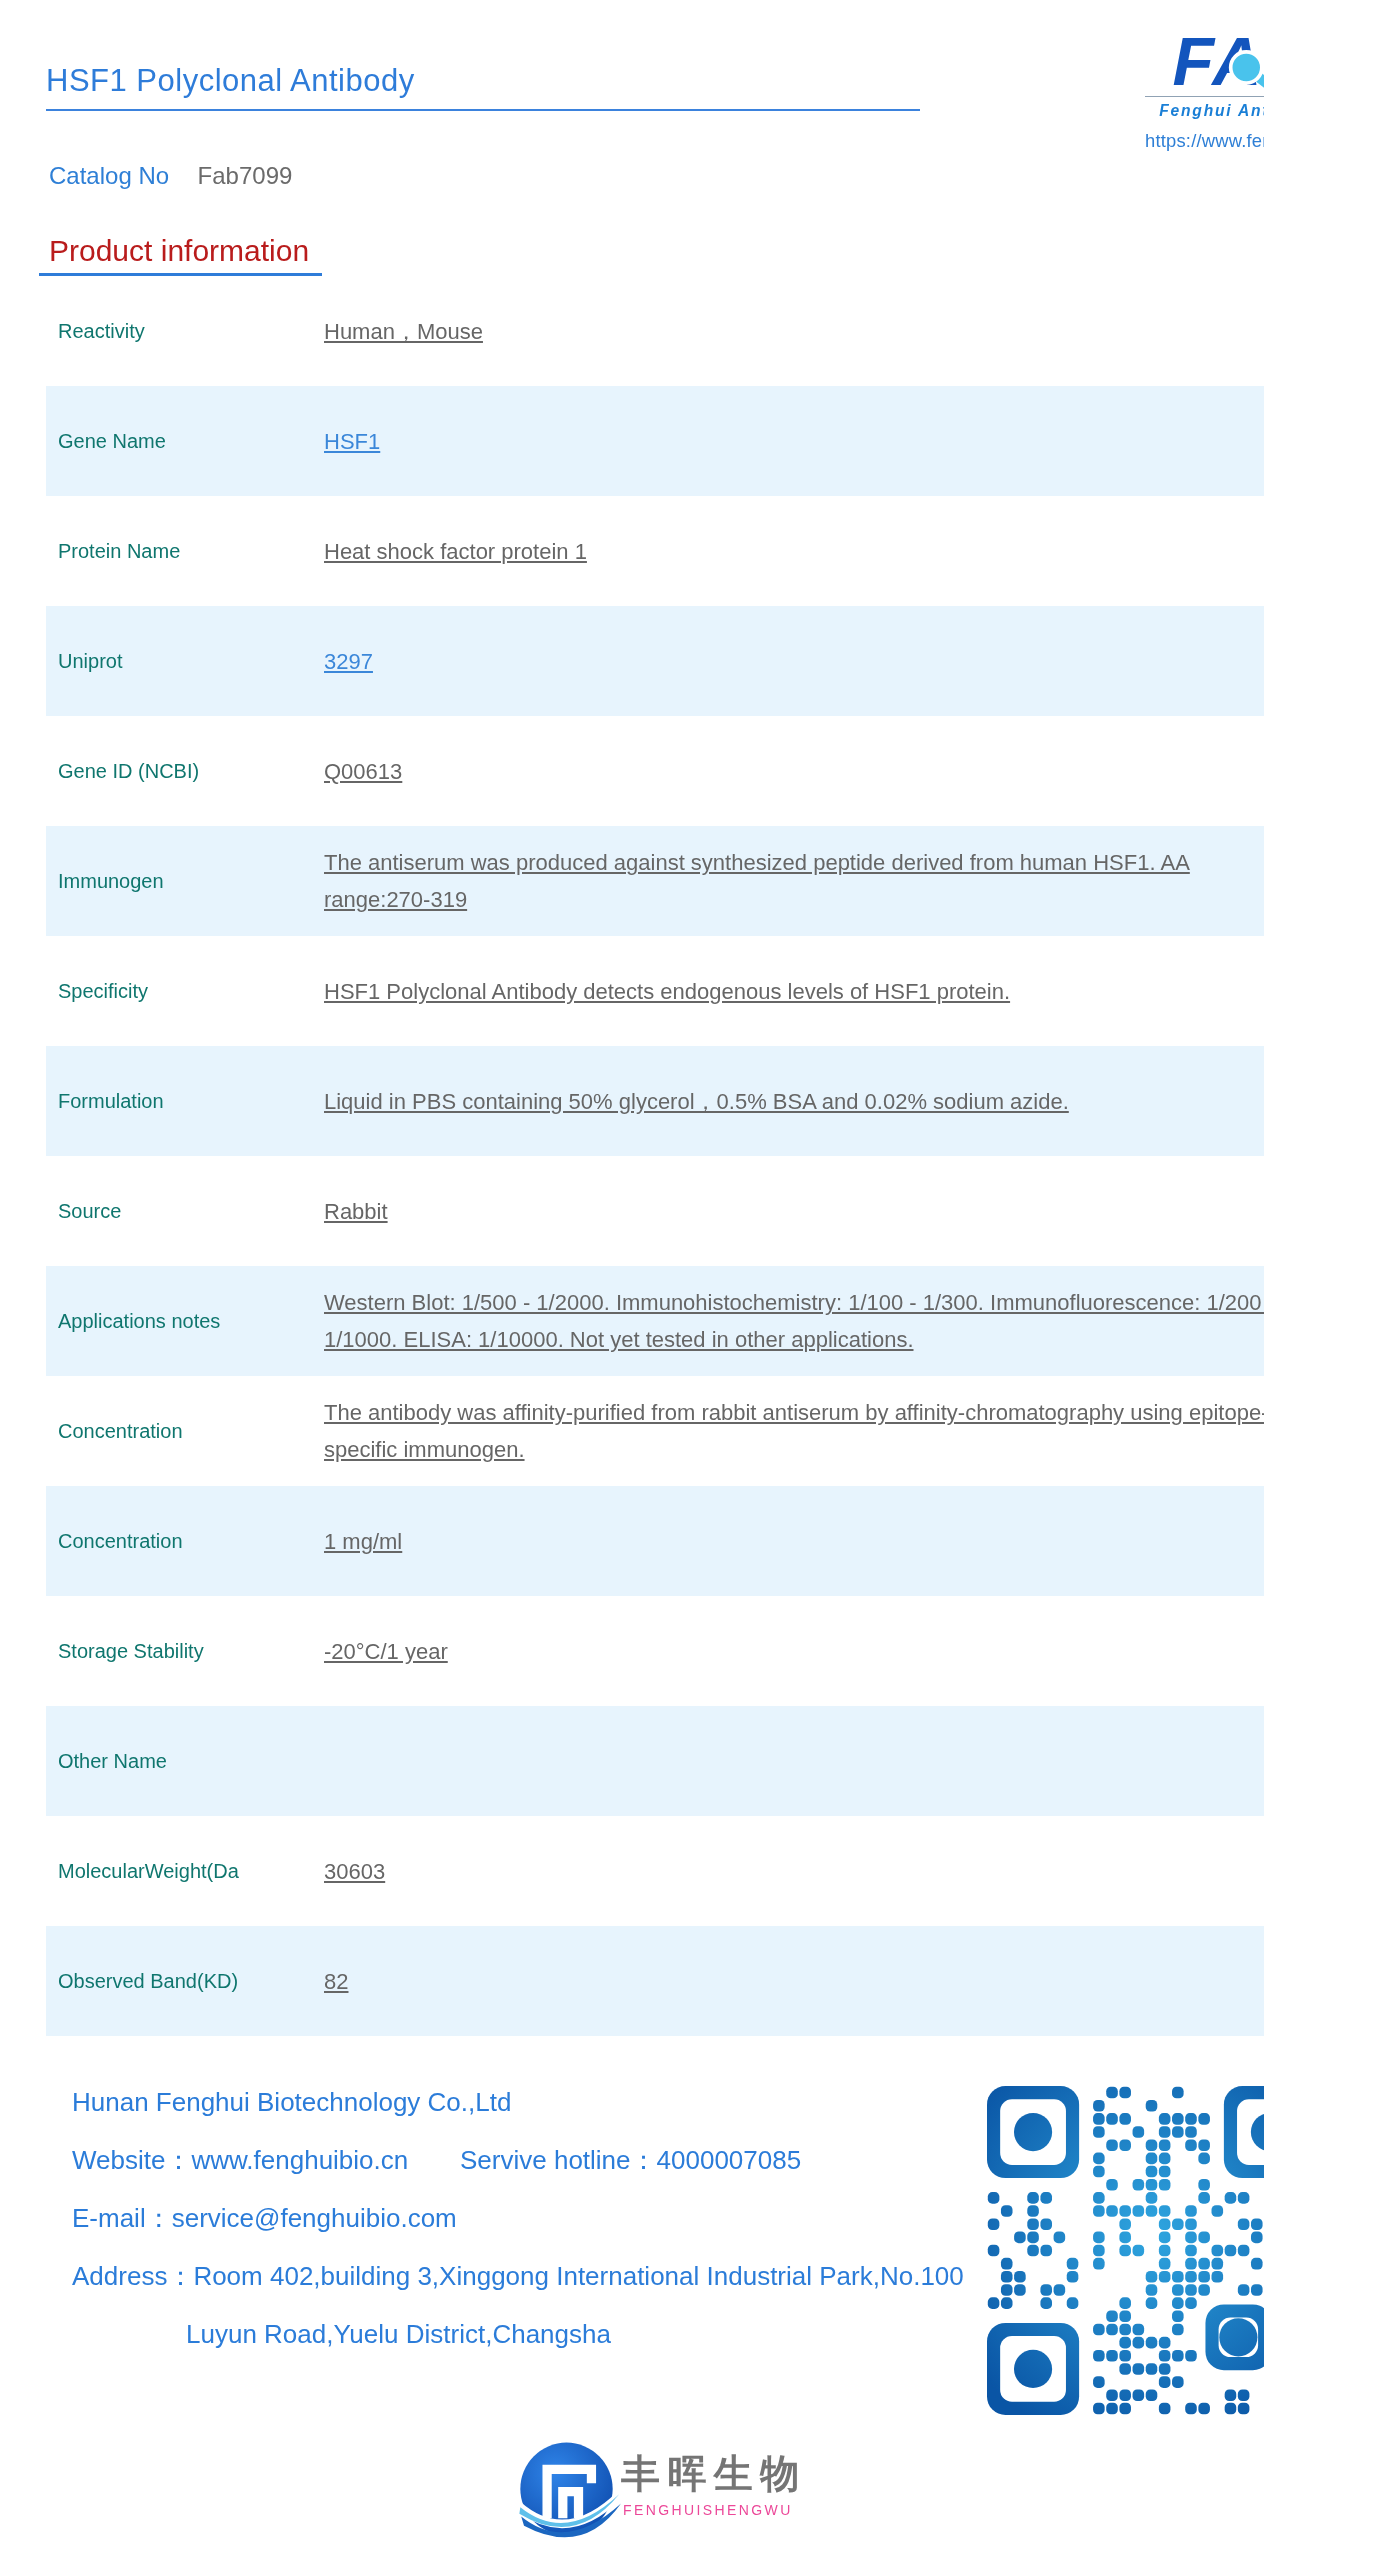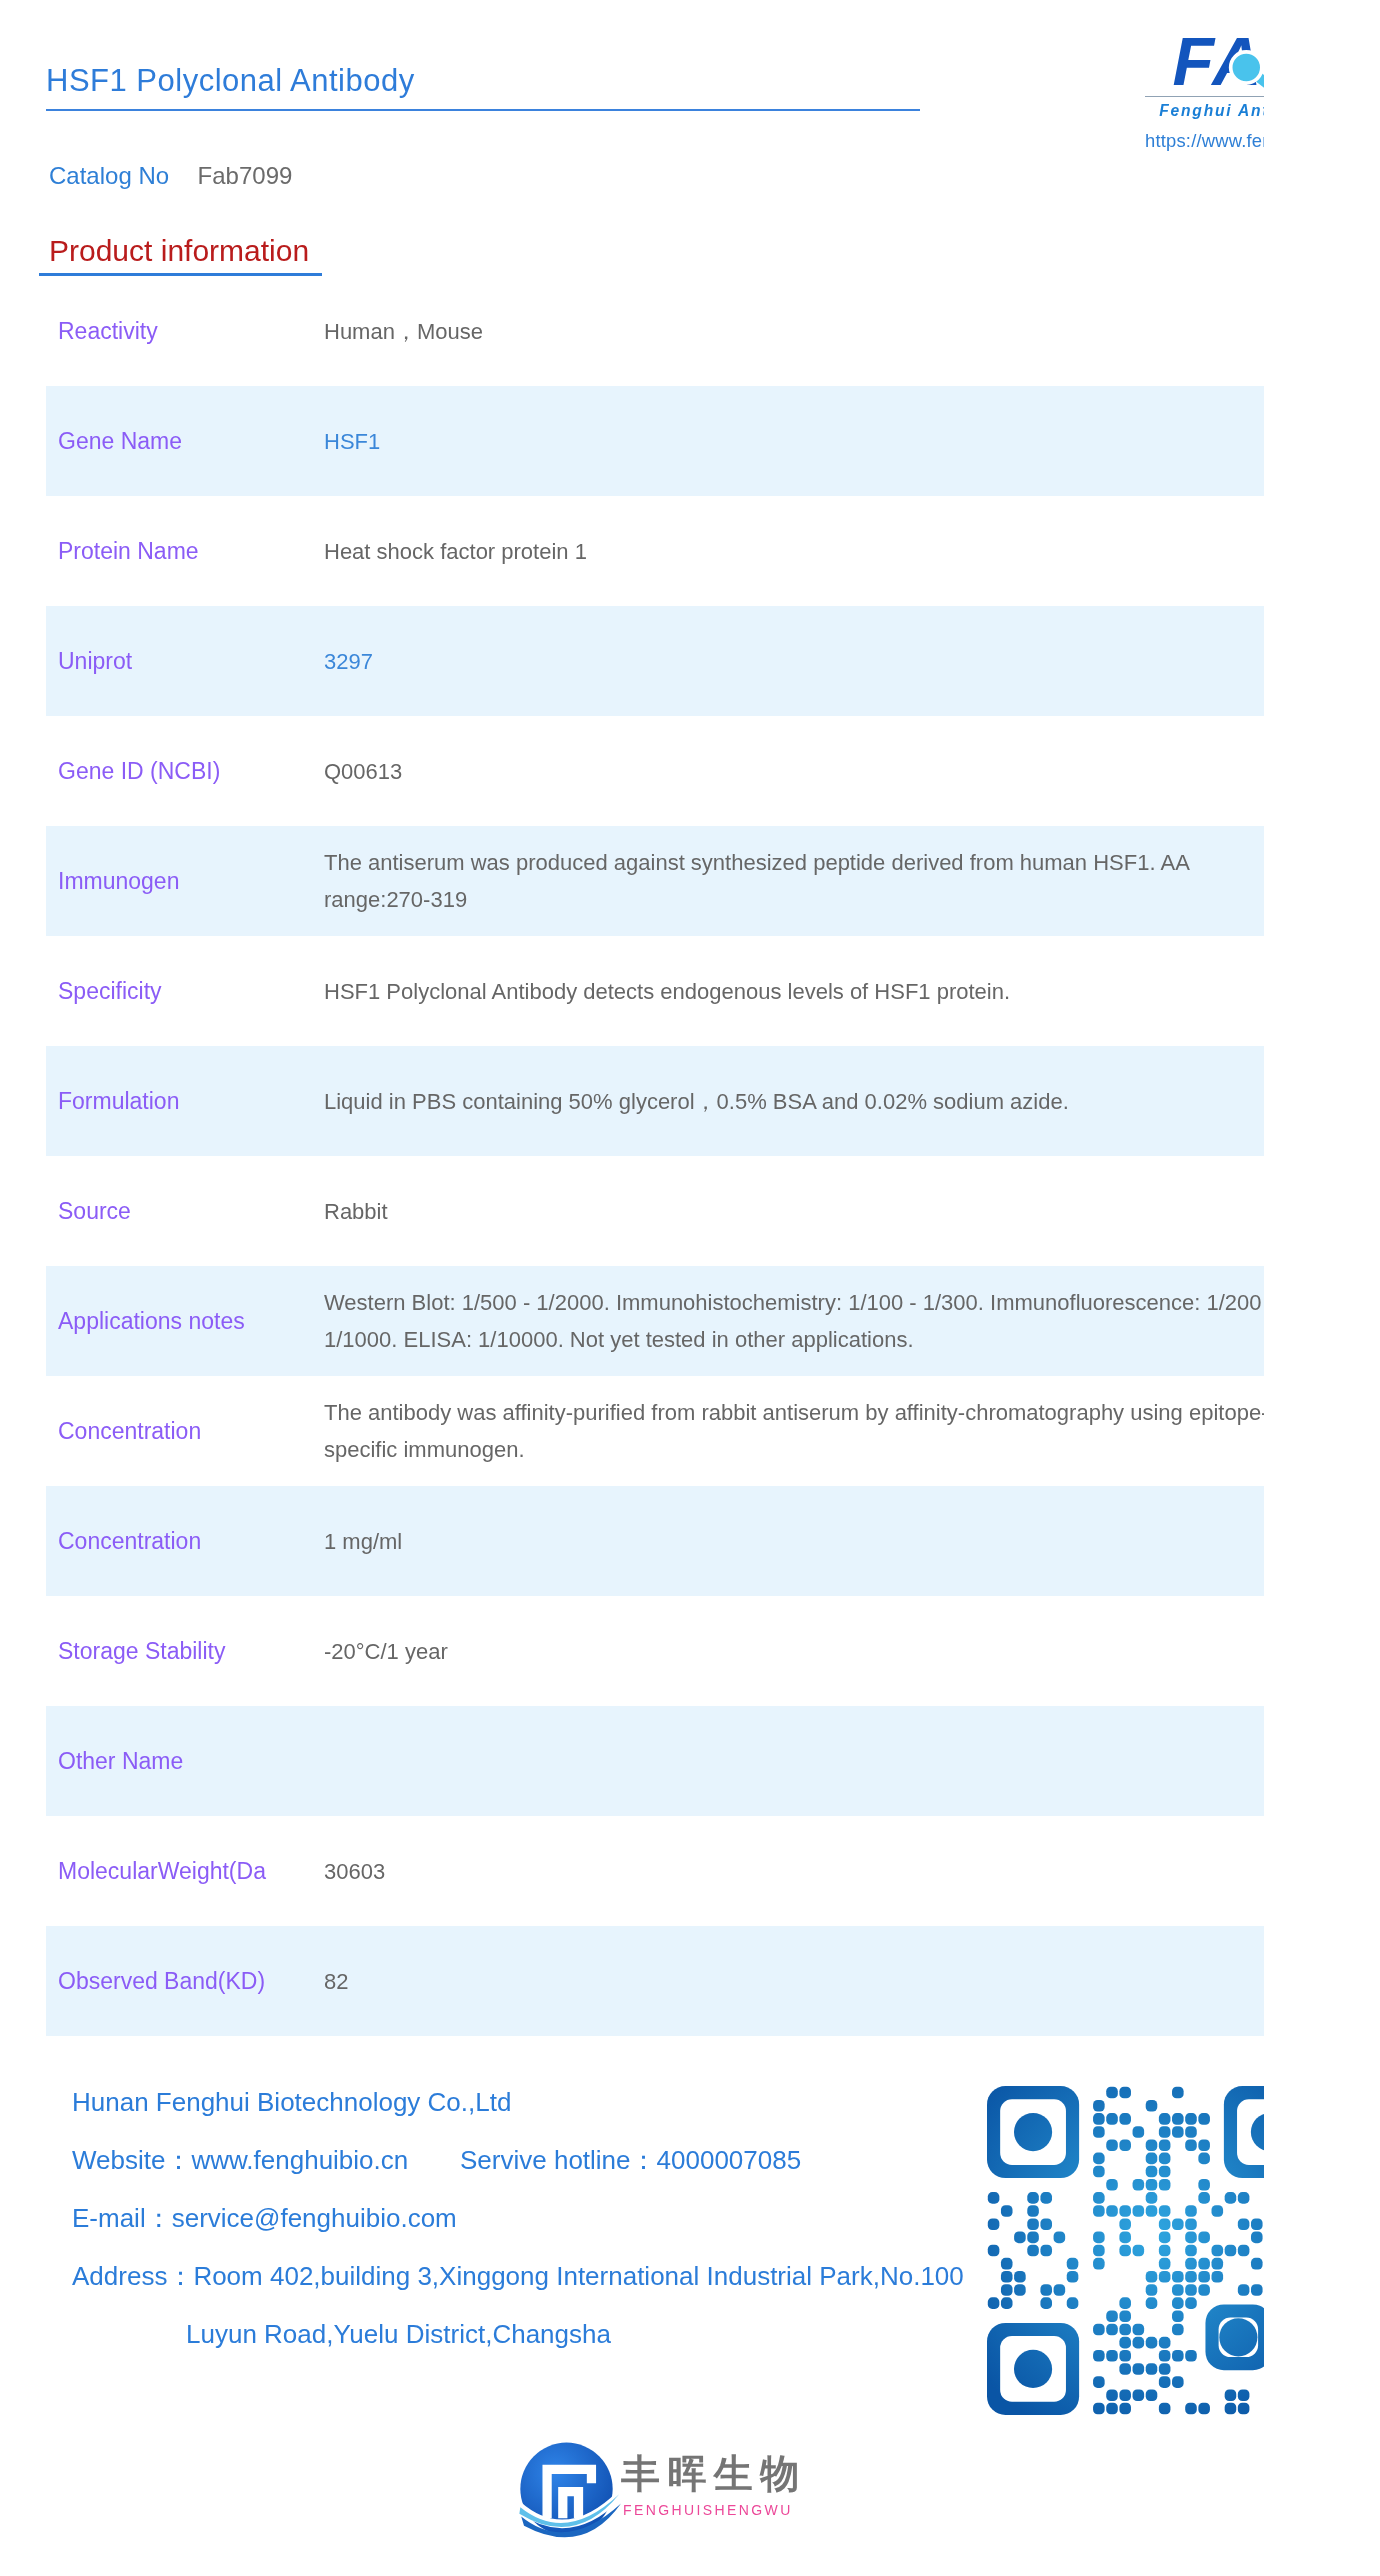--- a/index.html
+++ b/index.html
@@ -23,22 +23,22 @@
   .catalog .val{color:#6b6b6b;margin-left:28.5px;}
 
   .section-heading{position:absolute;left:49px;top:234px;font-size:30px;color:#b91c1c;}
   .section-rule{position:absolute;left:39px;top:273px;width:283px;height:2.8px;background:#2e7cd9;}
 
   
   .info-table{position:absolute;left:46px;top:276px;width:1288px;}
   .info-row{display:flex;align-items:center;min-height:110px;box-sizing:border-box;}
   .info-row:nth-child(even){background:#e7f4fd;}
   .info-label{box-sizing:border-box;width:278px;padding-left:12px;flex-shrink:0;
-              font-size:23px;color:#8b5cf6;}
-  .info-value{font-size:22px;line-height:37px;color:#666666;padding-right:37px;max-width:973px;}
+              font-size:20px;color:#0f766e;}
+  .info-value{font-size:22px;line-height:37px;color:#666666;padding-right:37px;max-width:973px;text-decoration:underline;}
   .info-value.blue{color:#3b87d9;}
 
   
   .footer{position:absolute;left:72px;top:2073px;width:920px;font-size:26px;line-height:58px;color:#2b7cd9;}
   .footer .w-first{display:inline-block;width:388px;}
   .footer .indent{padding-left:114px;}
 
   .qr{position:absolute;left:987px;top:2085px;width:329px;height:331px;}
 
   

